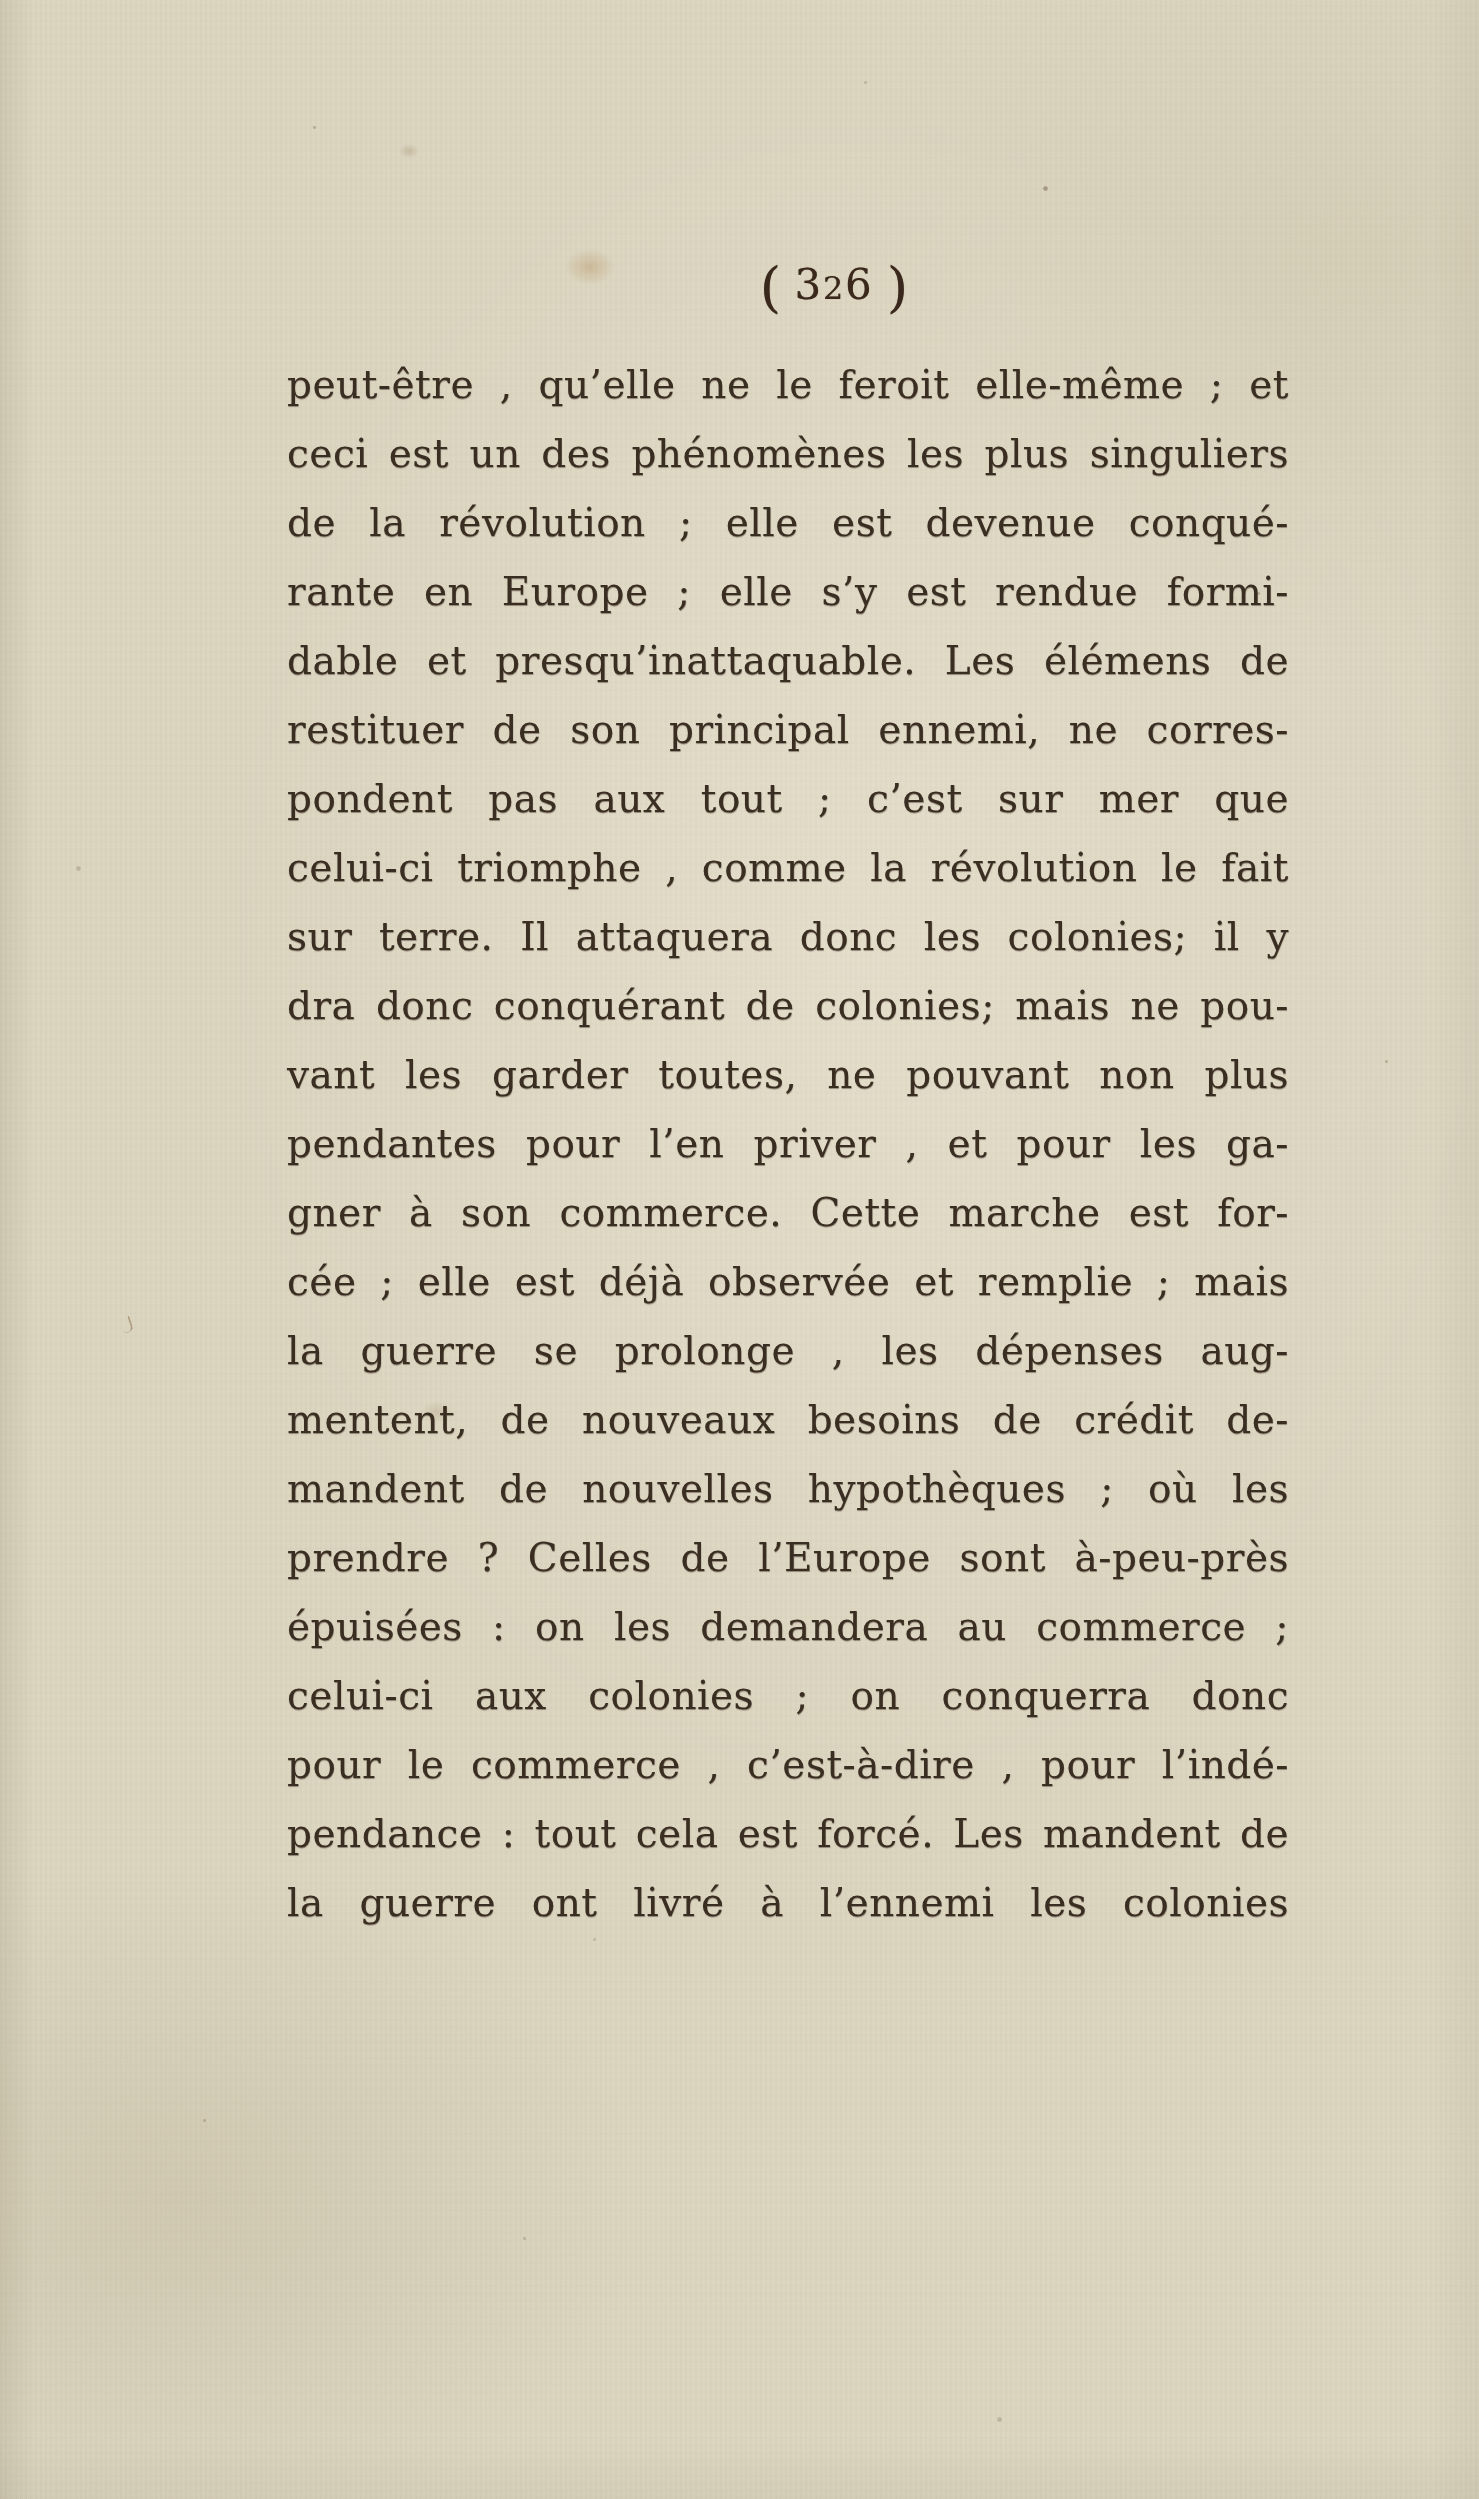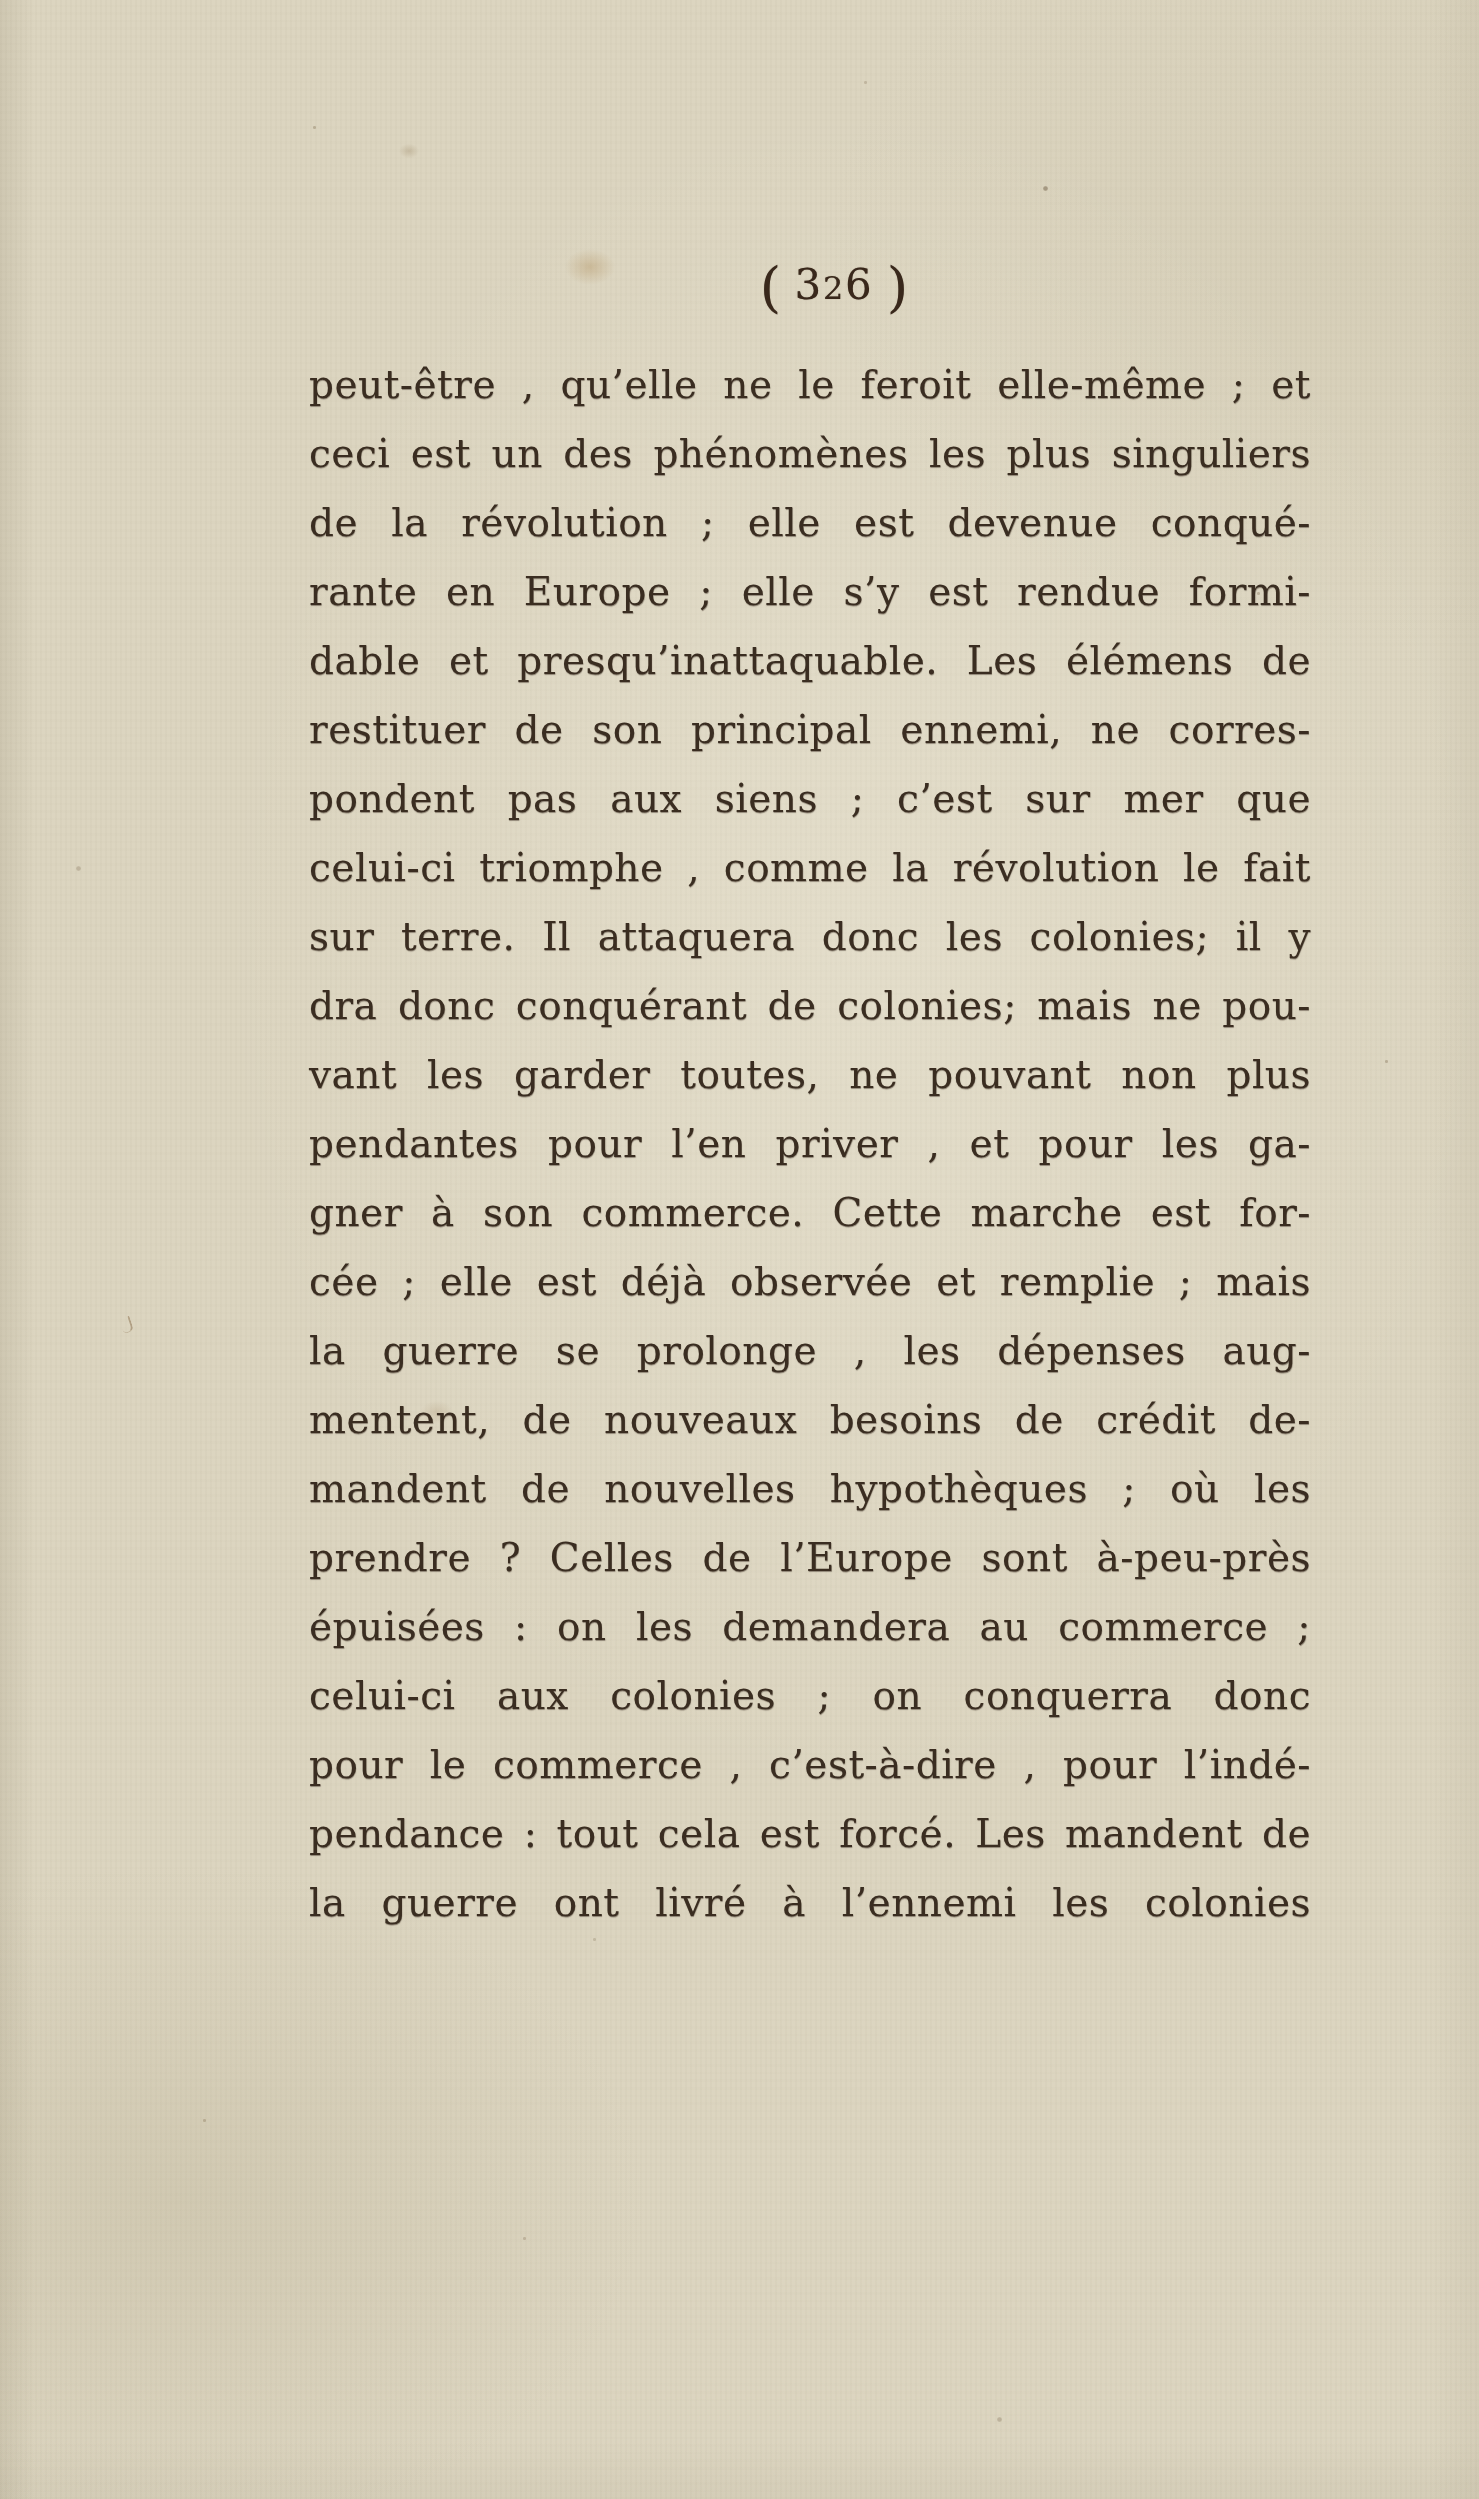--- a/index.html
+++ b/index.html
@@ -58,21 +58,20 @@
     top: 0px;
     letter-spacing: 1.7px;
   }
 
   
   .text-block {
     position: absolute;
     left: 287px;
     top: 350px;
     width: 1002px;
-    margin-left: 22px;
   }
   .line {
     height: 69px;
     line-height: 69px;
     font-size: 39px;
     letter-spacing: 0.5px;
     word-spacing: 2.5px;
     white-space: nowrap;
     display: flex;
     justify-content: space-between;
@@ -127,21 +126,21 @@
     <span class="paren">(</span><span class="dig">3</span><span class="dig-small">2</span><span class="dig">6</span><span class="paren">)</span>
   </div>
 
   <div class="text-block">
     <div class="line jline">peut-être , qu’elle ne le feroit elle-même ; et</div>
     <div class="line jline">ceci est un des phénomènes les plus singuliers</div>
     <div class="line jline">de la révolution ; elle est devenue conqué-</div>
     <div class="line jline">rante en Europe ; elle s’y est rendue formi-</div>
     <div class="line jline">dable et presqu’inattaquable. Les élémens de</div>
     <div class="line jline">restituer de son principal ennemi, ne corres-</div>
-    <div class="line jline">pondent pas aux siens ; c’est sur mer que</div>
+    <div class="line jline">pondent pas aux tout ; c’est sur mer que</div>
     <div class="line jline">celui-ci triomphe , comme la révolution le fait</div>
     <div class="line jline">sur terre. Il attaquera donc les colonies; il y</div>
     <div class="line jline">dra donc conquérant de colonies; mais ne pou-</div>
     <div class="line jline">vant les garder toutes, ne pouvant non plus</div>
     <div class="line jline">pendantes pour l’en priver , et pour les ga-</div>
     <div class="line jline">gner à son commerce. Cette marche est for-</div>
     <div class="line jline">cée ; elle est déjà observée et remplie ; mais</div>
     <div class="line jline">la guerre se prolonge , les dépenses aug-</div>
     <div class="line jline">mentent, de nouveaux besoins de crédit de-</div>
     <div class="line jline">mandent de nouvelles hypothèques ; où les</div>

